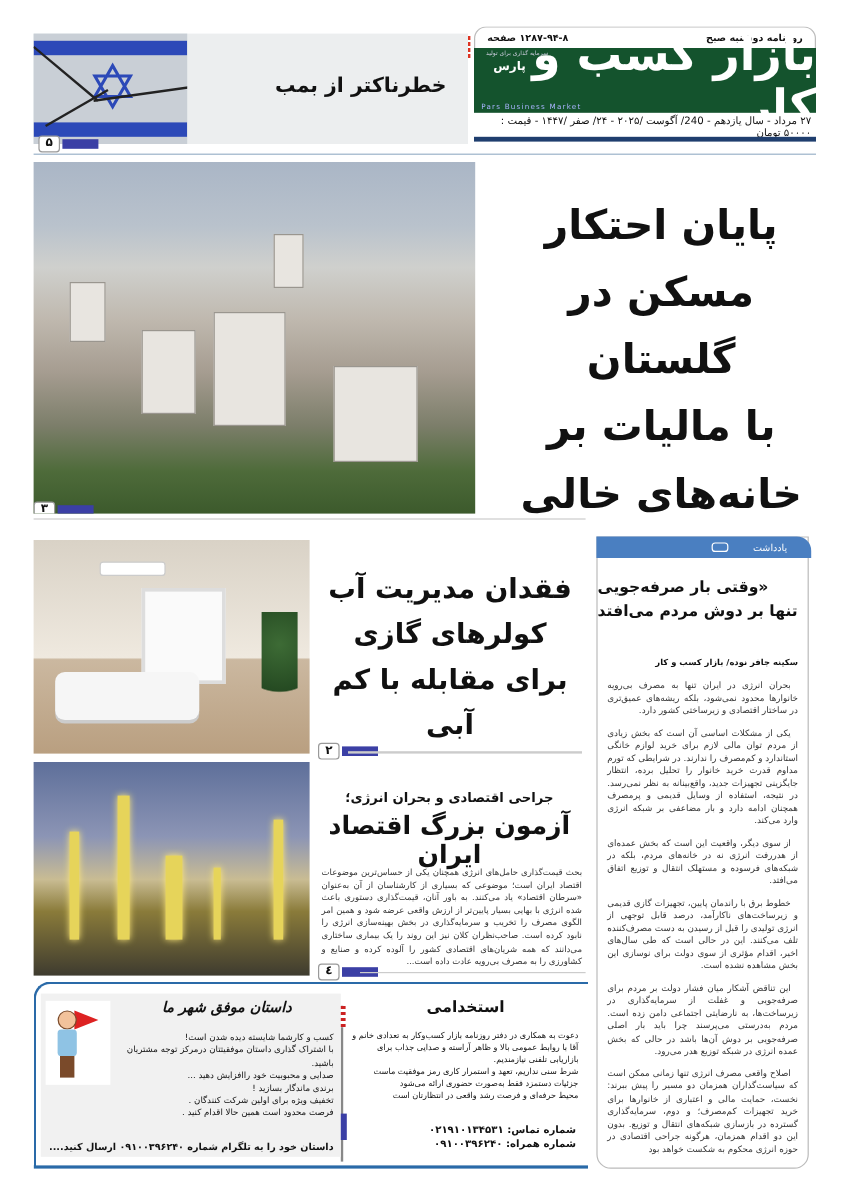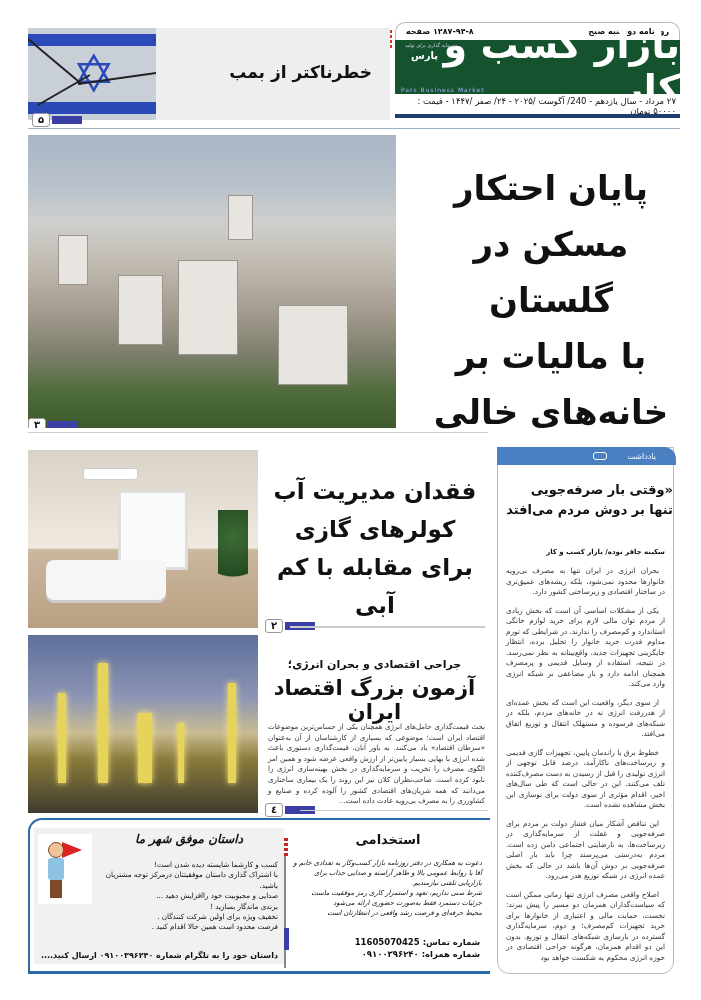--- a/index.html
+++ b/index.html
@@ -52,30 +52,30 @@
   .refinery-photo .tower { position: absolute; bottom: 30px; background: #e6d45a; box-shadow: 0 0 6px #ffe97a; }
   .third-kicker { left: 262px; top: 658px; width: 225px; font-size: 11px; font-weight: bold; text-align: center; }
   .third-title { left: 262px; top: 676px; width: 225px; font-size: 21px; font-weight: bold; text-align: center; }
   .third-body { left: 268px; top: 722px; width: 217px; font-size: 7.1px; line-height: 10.6px; text-align: justify; color: #333; }
   .hr3 { left: 300px; top: 810px; width: 188px; height: 1px; background: #ccc; }
 
   
   .editorial { left: 497px; top: 447px; width: 177px; height: 527px; border: 1px solid #bbb; border-radius: 0 0 12px 12px; background: #fff; }
   .ed-head { position: absolute; left: -1px; top: -1px; width: 179px; height: 18px; background: #4a7fc1; border-radius: 0 12px 0 0; color: #fff; font-size: 8px; display: flex; align-items: center; padding-right: 20px; gap: 20px; }
   .ed-head .quote { width: 14px; height: 8px; border: 1px solid #fff; border-radius: 3px; }
-  .ed-title { position: absolute; top: 32px; width: 100%; text-align: right; font-size: 13px; font-weight: bold; line-height: 20px; }
+  .ed-title { position: absolute; top: 32px; width: 100%; text-align: left; font-size: 13px; font-weight: bold; line-height: 20px; }
   .ed-author { position: absolute; top: 100px; right: 8px; font-size: 7px; font-weight: bold; }
   .ed-body { position: absolute; top: 118px; left: 8px; right: 8px; font-size: 7.3px; line-height: 10.5px; text-align: justify; color: #333; }
   .ed-body p { margin-bottom: 8px; text-indent: 6px; }
 
   
   .adbox { left: 28px; top: 818px; width: 462px; height: 156px; border: 2px solid #2a6aa8; border-right: none; border-radius: 14px 0 0 0; border-bottom: 3px solid #2a6aa8; }
   .job { position: absolute; right: 4px; top: 8px; width: 196px; height: 136px; background: #fff; }
   .job-title { position: absolute; top: 4px; width: 100%; text-align: center; font-size: 13px; font-weight: bold; }
-  .job-body { position: absolute; top: 30px; right: 4px; width: 190px; font-size: 6.8px; line-height: 10px; font-style: italic; }
+  .job-body { position: absolute; top: 30px; right: 4px; width: 190px; font-size: 6.8px; line-height: 10px; }
   .job-phone { position: absolute; bottom: 4px; right: 6px; font-size: 8.5px; font-weight: bold; line-height: 12px; }
   .job-divider { position: absolute; left: -6px; top: 10px; width: 2px; height: 130px; background: #888; }
   .job-divider .red { position: absolute; left: -2px; top: 0; width: 6px; height: 18px; background: repeating-linear-gradient(#c22, #c22 3px, #fff 3px, #fff 5px); }
   .job-divider .blue { position: absolute; left: -3px; top: 90px; width: 8px; height: 22px; background: #3b3fa5; }
   .story { position: absolute; left: 4px; top: 8px; width: 250px; height: 136px; background: #f1f1f1; }
   .story-title { position: absolute; top: 4px; right: 20px; width: 150px; text-align: center; font-size: 12px; font-weight: bold; font-style: italic; }
   .story-body { position: absolute; top: 32px; right: 6px; width: 180px; font-size: 7.2px; line-height: 10.4px; }
   .story-cta { position: absolute; bottom: 4px; right: 6px; width: 238px; font-size: 8px; font-weight: bold; }
   .megaphone { position: absolute; left: 4px; top: 6px; width: 54px; height: 70px; background: #fff; }
   .megaphone .head { position: absolute; left: 10px; top: 8px; width: 16px; height: 16px; border-radius: 50%; background: #f2c29b; border: 1px solid #7a4a2a; }
@@ -198,21 +198,21 @@
       <div class="blue"></div>
     </div>
     <div class="job-title">استخدامی</div>
     <div class="job-body">
       <div>دعوت به همکاری در دفتر روزنامه بازار کسب‌وکار به تعدادی خانم و آقا با روابط عمومی بالا و ظاهر آراسته و صدایی جذاب برای بازاریابی تلفنی نیازمندیم.</div>
       <div>شرط سنی نداریم، تعهد و استمرار کاری رمز موفقیت ماست</div>
       <div>جزئیات دستمزد فقط به‌صورت حضوری ارائه می‌شود</div>
       <div>محیط حرفه‌ای و فرصت رشد واقعی در انتظارتان است</div>
     </div>
     <div class="job-phone">
-      <div>شماره تماس: 11605070425</div>
+      <div>شماره تماس: ۰۲۱۹۱۰۱۳۴۵۳۱</div>
       <div>شماره همراه: ۰۹۱۰۰۳۹۶۲۴۰</div>
     </div>
   </div>
   <div class="story">
     <div class="megaphone">
       <div class="horn"></div>
       <div class="head"></div>
       <div class="body"></div>
       <div class="legs"></div>
     </div>

